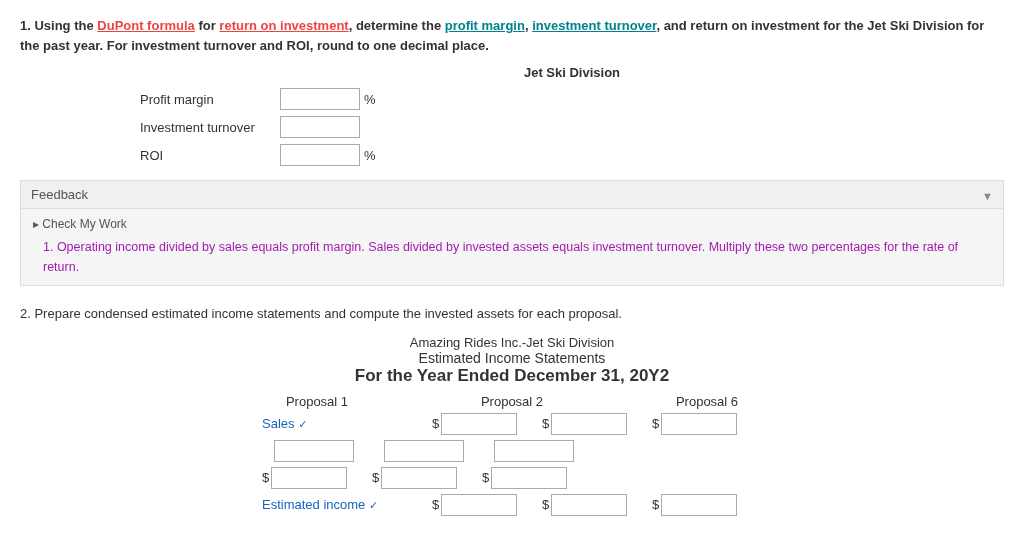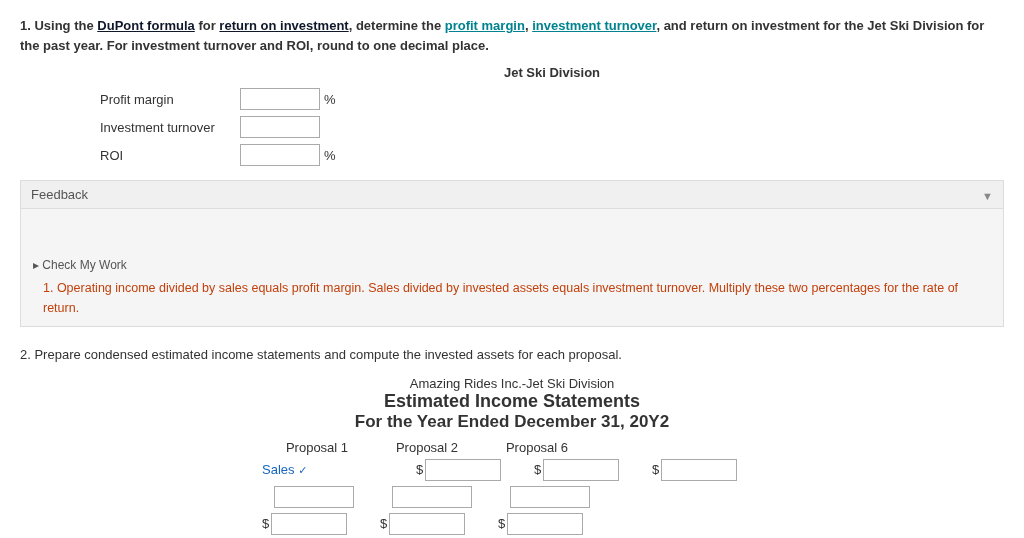--- a/index.html
+++ b/index.html
@@ -7,25 +7,25 @@
       font-family: Arial, sans-serif;
       font-size: 13px;
       color: #333;
       background: #fff;
       padding: 16px 20px;
       width: 1024px;
       min-height: 538px;
     }
     .question-block { margin-bottom: 18px; }
     .question-number { font-weight: bold; margin-bottom: 8px; line-height: 1.5; }
-    .link-green { color: #0f172a; text-decoration: underline; cursor: pointer; }
+    .link-green { color: #ef4444; text-decoration: underline; cursor: pointer; }
     .link-teal { color: #00838f; text-decoration: underline; cursor: pointer; }
 
     
-    .part1-table { margin-left: 80px; margin-top: 10px; }
+    .part1-table { margin-left: 120px; margin-top: 10px; }
     .part1-table .section-title { font-weight: bold; text-align: center; margin-bottom: 8px; }
     .part1-row { display: flex; align-items: center; margin-bottom: 6px; }
     .part1-label { width: 140px; font-size: 13px; }
     .part1-input { width: 80px; height: 22px; border: 1px solid #aaa; padding: 0 4px; font-size: 13px; }
     .part1-unit { margin-left: 4px; font-size: 13px; }
 
     
     .feedback-box {
       background: #f5f5f5;
       border: 1px solid #ddd;
@@ -36,36 +36,36 @@
       display: flex;
       justify-content: space-between;
       align-items: flex-end;
       padding: 6px 10px;
       background: #f0f0f0;
       border-bottom: 1px solid #ddd;
       font-size: 13px;
       color: #555;
     }
     .feedback-triangle { color: #888; font-size: 11px; }
-    .feedback-body { padding: 8px 12px; margin-top: 41px; }
+    .feedback-body { padding: 8px 12px; }
     .check-work-label { font-size: 12px; color: #555; margin-bottom: 6px; }
     .check-work-label::before { content: "▸ "; }
-    .feedback-text { font-size: 12.5px; color: #c2410c; line-height: 1.6; padding-left: 10px; }
+    .feedback-text { font-size: 12.5px; color: #a21caf; line-height: 1.6; padding-left: 10px; }
 
     
     .part2-header { text-align: center; margin-bottom: 8px; }
     .part2-header .company-name { font-weight: normal; font-size: 13px; }
-    .part2-header .subtitle { font-weight: bold; font-size: 18px; }
+    .part2-header .subtitle { font-weight: normal; font-size: 14px; }
     .part2-header .date-line { font-weight: bold; font-size: 17px; }
 
     
     .income-table { margin: 0 auto; width: 500px; }
-    .income-table-header { display: flex; justify-content: flex-start; margin-bottom: 4px; padding-right: 0; }
+    .income-table-header { display: flex; justify-content: space-between; margin-bottom: 4px; padding-right: 0; }
     .col-header { width: 110px; text-align: center; font-size: 13px; }
-    .income-row { display: flex; align-items: center; margin-bottom: 5px; gap: 8px; }
+    .income-row { display: flex; align-items: center; margin-bottom: 5px; }
     .income-label { flex: 1; font-size: 13px; }
     .income-label a { color: #1565c0; text-decoration: none; cursor: pointer; }
     .income-label .check-mark { color: #1565c0; font-size: 11px; }
     .income-cell { width: 110px; display: flex; align-items: center; justify-content: flex-start; }
     .dollar-sign { font-size: 13px; margin-right: 2px; }
     .income-input { width: 76px; height: 22px; border: 1px solid #aaa; padding: 0 3px; font-size: 12px; }
     .income-input-no-dollar { width: 80px; height: 22px; border: 1px solid #aaa; padding: 0 3px; font-size: 12px; margin-left: 12px; }
 
     .part2-question { margin-bottom: 10px; line-height: 1.6; }
   </style>
@@ -167,21 +167,21 @@
       </div>
       <div class="income-cell">
         <span class="dollar-sign">$</span>
         <input class="income-input" type="text" value="" style="">
       </div>
     </div>
 
 
     <div class="income-row">
       <div class="income-label">
-        <a>Operating income</a>
+        <a>Estimated income</a>
         <span class="check-mark"> ✓</span>
       </div>
       <div class="income-cell">
         <span class="dollar-sign">$</span>
         <input class="income-input" type="text" value="" style="">
       </div>
       <div class="income-cell">
         <span class="dollar-sign">$</span>
         <input class="income-input" type="text" value="" style="">
       </div>

